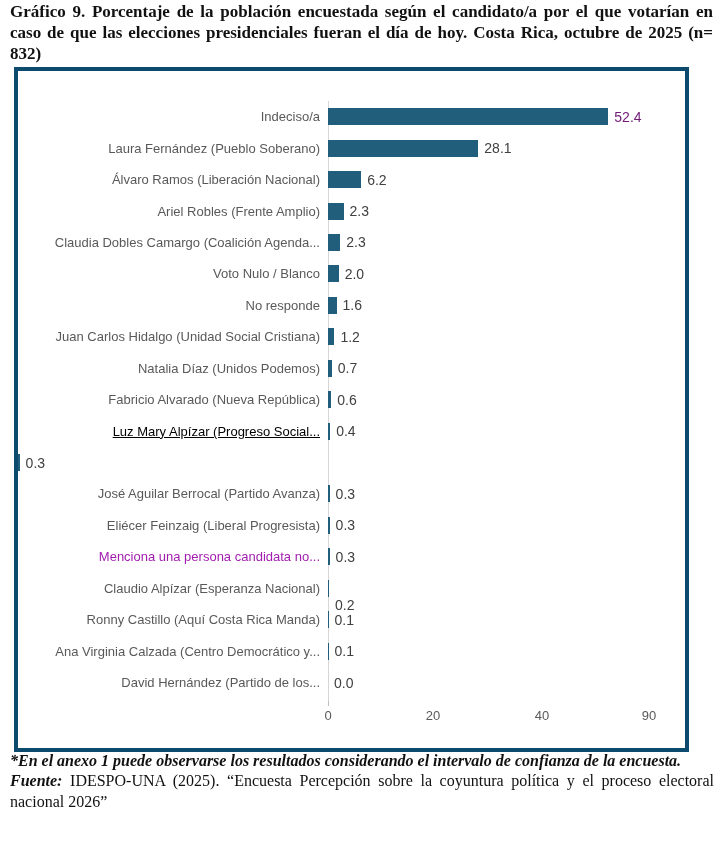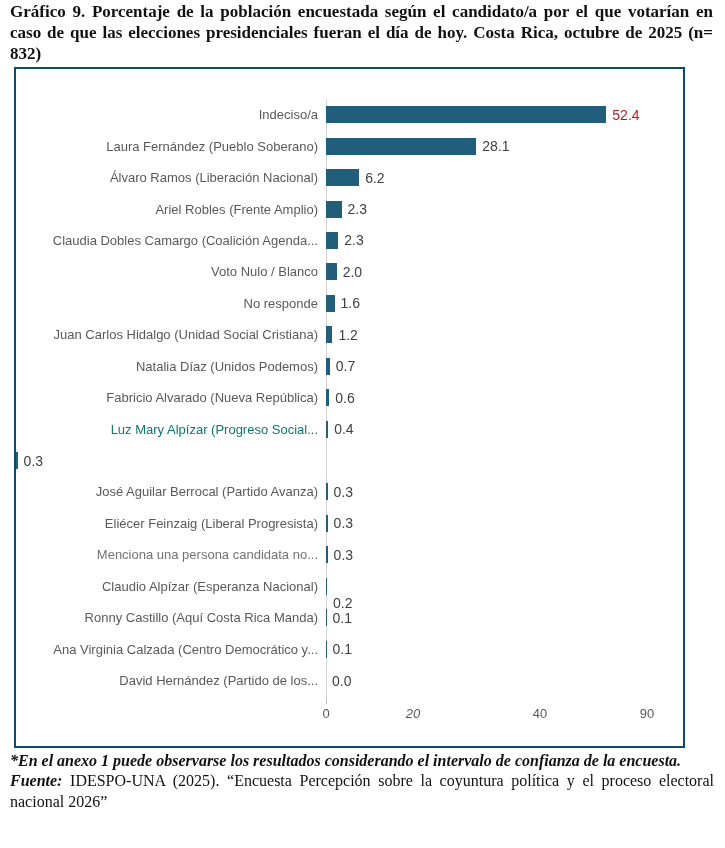--- a/index.html
+++ b/index.html
@@ -6,21 +6,21 @@
   body{
     width:725px;height:848px;position:relative;background:#ffffff;
     font-family:"Liberation Serif", serif;color:#1a1a1a;overflow:hidden;
   }
   .title{
     position:absolute;left:10px;top:2px;width:703px;
     font-weight:bold;font-size:17px;line-height:1.23;text-align:justify;color:#111;
   }
   .chart-frame{
     position:absolute;left:14px;top:67px;width:667px;height:677px;
-    border:2px solid #0c4a6e;background:#ffffff;
+    border:4px solid #0c4a6e;background:#ffffff;
   }
   .rows{position:absolute;left:0;top:30px;width:100%;}
   .row{display:flex;align-items:center;height:31.45px;}
   .cat{
     flex:0 0 302px;width:302px;text-align:right;padding-right:8px;
     font-family:"Liberation Sans", sans-serif;font-size:13px;color:#595959;
     white-space:nowrap;overflow:visible;
   }
   .bar{height:17px;flex:0 0 auto;}
   .val{
@@ -46,21 +46,21 @@
 <body>
 
 <div class="title">Gráfico 9. Porcentaje de la población encuestada según el candidato/a por el que votarían en caso de que las elecciones presidenciales fueran el día de hoy. Costa Rica, octubre de 2025 (n= 832)</div>
 
 <div class="chart-frame">
   <div class="axis-line"></div>
   <div class="rows">
       <div class="row">
         <span class="cat" style="color: rgb(89, 89, 89);">Indeciso/a</span>
         <div class="bar" style="width: 280.34px; background: rgb(32, 94, 124);"></div>
-        <span class="val" style="color: #b91c1c;">52.4</span>
+        <span class="val" style="color: #701a75;">52.4</span>
       </div>
       <div class="row">
         <span class="cat" style="color: rgb(89, 89, 89);">Laura Fernández (Pueblo Soberano)</span>
         <div class="bar" style="width: 150.335px; background: rgb(32, 94, 124);"></div>
         <span class="val" style="color: rgb(64, 64, 64);">28.1</span>
       </div>
       <div class="row">
         <span class="cat" style="color: rgb(89, 89, 89);">Álvaro Ramos (Liberación Nacional)</span>
         <div class="bar" style="width: 33.17px; background: rgb(32, 94, 124);"></div>
         <span class="val" style="color: rgb(64, 64, 64);">6.2</span>
@@ -94,40 +94,40 @@
         <span class="cat" style="color: rgb(89, 89, 89);">Natalia Díaz (Unidos Podemos)</span>
         <div class="bar" style="width: 3.745px; background: rgb(32, 94, 124);"></div>
         <span class="val" style="color: rgb(64, 64, 64);">0.7</span>
       </div>
       <div class="row">
         <span class="cat" style="color: rgb(89, 89, 89);">Fabricio Alvarado (Nueva República)</span>
         <div class="bar" style="width: 3.21px; background: rgb(32, 94, 124);"></div>
         <span class="val" style="color: rgb(64, 64, 64);">0.6</span>
       </div>
       <div class="row">
-        <span class="cat" style="color: #0f766e;">Luz Mary Alpízar (Progreso Social...</span>
+        <span class="cat" style="color: #000000; text-decoration: underline;">Luz Mary Alpízar (Progreso Social...</span>
         <div class="bar" style="width: 2.14px; background: rgb(32, 94, 124);"></div>
         <span class="val" style="color: rgb(64, 64, 64);">0.4</span>
       </div>
       <div class="row">
         <div class="bar" style="width: 1.605px; background: rgb(32, 94, 124);"></div>
         <span class="val" style="color: rgb(64, 64, 64);">0.3</span>
       </div>
       <div class="row">
         <span class="cat" style="color: rgb(89, 89, 89);">José Aguilar Berrocal (Partido Avanza)</span>
         <div class="bar" style="width: 1.605px; background: rgb(32, 94, 124);"></div>
         <span class="val" style="color: rgb(64, 64, 64);">0.3</span>
       </div>
       <div class="row">
         <span class="cat" style="color: rgb(89, 89, 89);">Eliécer Feinzaig (Liberal Progresista)</span>
         <div class="bar" style="width: 1.605px; background: rgb(32, 94, 124);"></div>
         <span class="val" style="color: rgb(64, 64, 64);">0.3</span>
       </div>
       <div class="row">
-        <span class="cat" style="color: #737373;">Menciona una persona candidata no...</span>
+        <span class="cat" style="color: #a21caf;">Menciona una persona candidata no...</span>
         <div class="bar" style="width: 1.605px; background: rgb(32, 94, 124);"></div>
         <span class="val" style="color: rgb(64, 64, 64);">0.3</span>
       </div>
       <div class="row">
         <span class="cat" style="color: rgb(89, 89, 89);">Claudio Alpízar (Esperanza Nacional)</span>
         <div class="bar" style="width: 1.07px; background: rgb(32, 94, 124);"></div>
         <span class="val" style="color: rgb(64, 64, 64); margin-top: 34px;">0.2</span>
       </div>
       <div class="row">
         <span class="cat" style="color: rgb(89, 89, 89);">Ronny Castillo (Aquí Costa Rica Manda)</span>
@@ -141,21 +141,21 @@
       </div>
       <div class="row">
         <span class="cat" style="color: rgb(89, 89, 89);">David Hernández (Partido de los...</span>
         <div class="bar" style="width: 0px; background: rgb(32, 94, 124);"></div>
         <span class="val" style="color: rgb(64, 64, 64);">0.0</span>
       </div>
     </div>
   <div class="zero-tick"></div>
   <div class="ticks">
       <span class="tick" style="left: 310px;">0</span>
-      <span class="tick" style="left: 397px; font-style: italic;">20</span>
+      <span class="tick" style="left: 415px;">20</span>
       <span class="tick" style="left: 524px;">40</span>
       <span class="tick" style="left: 631px;">90</span>
     </div>
 </div>
 
 <div class="footnote">
   <p class="note-line">*En el anexo 1 puede observarse los resultados considerando el intervalo de confianza de la encuesta.</p>
   <p><span class="source-label">Fuente:</span><span> IDESPO-UNA (2025). “Encuesta Percepción sobre la coyuntura política y el proceso electoral nacional 2026”</span></p>
 </div>
 

